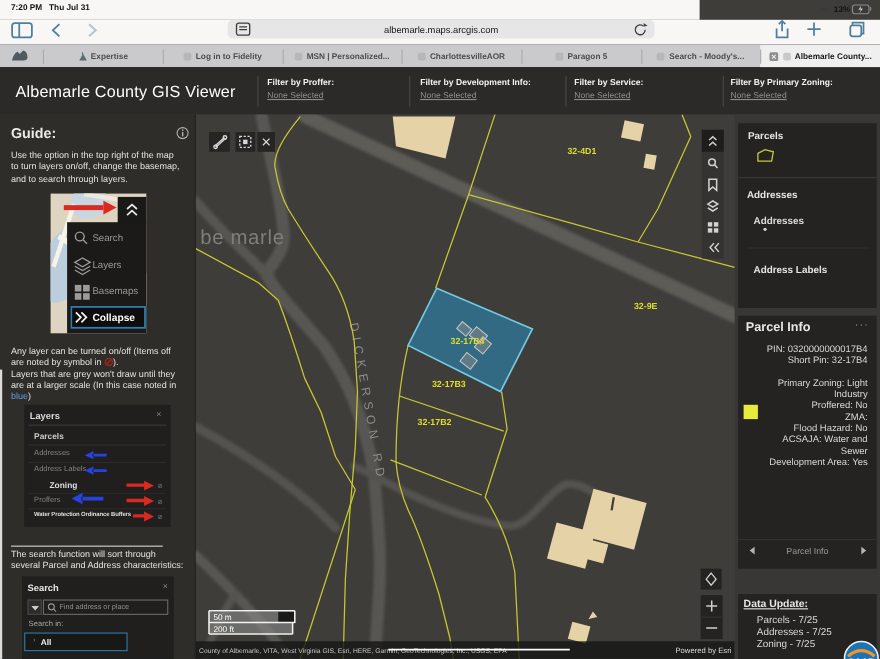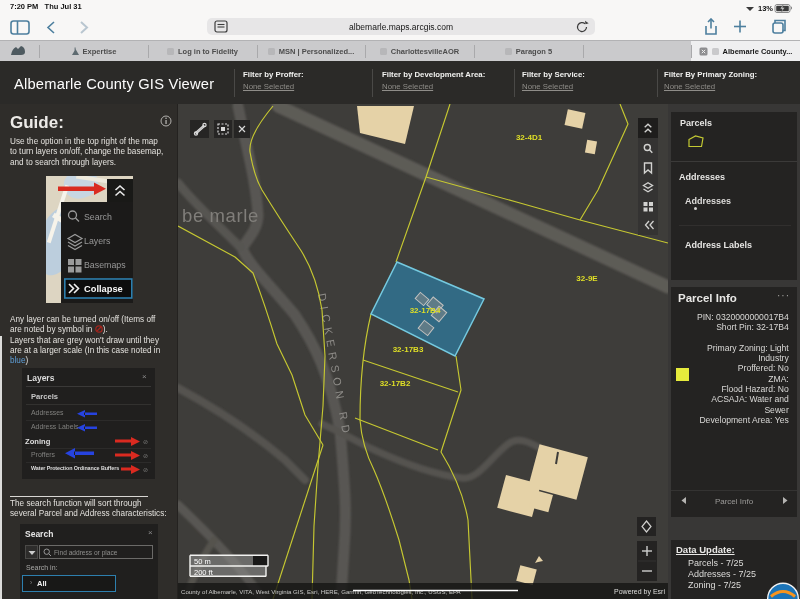--- a/index.html
+++ b/index.html
@@ -1,19 +1,19 @@
 <!DOCTYPE html>
 <html><head>
 <meta charset="utf-8">
 <style>
 html,body{margin:0;padding:0;}
 #page{position:relative;width:800px;height:599px;overflow:hidden;background:#3e3d3a;font-family:"Liberation Sans",sans-serif;}
 .abs{position:absolute;}
 .ic{stroke:#4d7f9e;fill:none;stroke-width:1.6;}
-#status{left:0;top:0;width:800px;height:18px;background:#f8f7f6;}
+#status{left:0;top:0;width:636px;height:18px;background:#f8f7f6;}
 #toolbar{left:0;top:18px;width:800px;height:22px;background:#f8f7f6;}
 #tabbar{left:0;top:40px;width:800px;height:21px;background:#cacacc;border-top:1px solid #b2b2b4;box-sizing:border-box;}
 .tab{position:absolute;top:0;height:21px;display:flex;align-items:center;justify-content:center;font-size:7.5px;font-weight:bold;color:#4c4c4c;}
 .tsep{position:absolute;top:4px;height:13px;width:1px;background:#a9a9ab;}
 .fav{display:inline-block;width:7px;height:7px;background:#b7b7b9;border-radius:1.5px;margin-right:4px;}
 #apphdr{left:0;top:61px;width:800px;height:43px;background:#2b2a28;}
 #apphdr .t{position:absolute;left:14px;top:15px;font-size:14.7px;color:#fdfdfd;letter-spacing:.2px;}
 .fsep{position:absolute;top:8px;height:28px;width:1px;background:#4a4947;}
 .flab{position:absolute;top:9px;font-size:7.8px;font-weight:bold;color:#f2f2f0;}
 .fval{position:absolute;top:21px;font-size:7.8px;color:#8f8d89;text-decoration:underline;}
@@ -70,20 +70,21 @@
   <path d="M2,11 q1,-6 5,-8 l2,2 l3,-3 q4,1 4,6 q0,3 -4,3 z" fill="#4e5a60"></path>
  </svg>
  <div class="tab" style="left:39px;width:109px;justify-content:center;"><svg width="9" height="9" viewBox="0 0 9 9" style="margin-right:3px">
           <path d="M1,8 l3.5,-6 l3.5,6 z" fill="#5d6a70"></path>
           <rect x="3.6" y="0.5" width="1" height="3" fill="#5d6a70"></rect>
         </svg>Expertise</div>
  <div class="tab" style="left:148px;width:109px;"><span class="fav"></span>Log in to Fidelity</div>
  <div class="tab" style="left:365px;width:109px;"><span class="fav"></span>CharlottesvilleAOR</div>
  <div class="tab" style="left:257px;width:108px;"><span class="fav"></span>MSN | Personalized...</div>
  <div class="tab" style="left:474px;width:109px;text-align:right;"><span class="fav"></span>Paragon 5</div>
+ <div class="tab" style="left:583px;width:108px;"><span class="fav"></span>Search - Moody's...</div>
  <div class="abs" style="left:691px;top:0;width:109px;height:21px;background:#efeff0;"></div>
  <div class="tab" style="left:691px;width:109px;color:#161616;"><svg width="9" height="9" viewBox="0 0 9 9" style="margin-right:4px">
           <rect x="0.5" y="0.5" width="8" height="8" rx="1.5" fill="#8e8e90"></rect>
           <path d="M2.8,2.8 l3.4,3.4 m0,-3.4 l-3.4,3.4" stroke="#efefef" stroke-width="1"></path>
         </svg><span class="fav" style="background:#c9c9cb"></span>Albemarle County...</div>
  <div class="tsep" style="left:39px"></div>
  <div class="tsep" style="left:148px"></div>
  <div class="tsep" style="left:257px"></div>
  <div class="tsep" style="left:365px"></div>
  <div class="tsep" style="left:474px"></div>
@@ -91,29 +92,29 @@
  <div class="tsep" style="left:691px"></div>
 </div>
 <div id="apphdr" class="abs">
  <div class="t">Albemarle County GIS Viewer</div>
  <div class="fsep" style="left:234px"></div>
  <div class="fsep" style="left:372px"></div>
  <div class="fsep" style="left:514px"></div>
  <div class="fsep" style="left:657px"></div>
  <div class="flab" style="left:243px">Filter by Proffer:</div>
  <div class="fval" style="left:243px">None Selected</div>
- <div class="flab" style="left:382px">Filter by Development Area:</div>
+ <div class="flab" style="left:382px">Filter by Development Info:</div>
  <div class="fval" style="left:382px">None Selected</div>
  <div class="flab" style="left:522px">Filter by Service:</div>
  <div class="fval" style="left:522px">None Selected</div>
  <div class="flab" style="left:664px">Filter By Primary Zoning:</div>
  <div class="fval" style="left:664px">None Selected</div>
 </div>
 <div id="leftbar" class="abs">
- <div class="abs" style="left:10px;top:9px;font-size:17px;font-weight:bold;color:#eceae7;">Guide:</div>
+ <div class="abs" style="left:10px;top:9px;font-size:13px;font-weight:bold;color:#eceae7;">Guide:</div>
  <svg class="abs" style="left:160px;top:11px" width="12" height="12" viewBox="0 0 12 12">
   <circle cx="6" cy="6" r="5" fill="none" stroke="#b3b1ae" stroke-width="1"></circle>
   <rect x="5.4" y="5" width="1.3" height="4" fill="#b3b1ae"></rect>
         <rect x="5.4" y="2.6" width="1.3" height="1.4" fill="#b3b1ae"></rect>
  </svg>
  <div class="abs sstxt" style="left:10px;top:33px;">Use the option in the top right of the map<br>to turn layers on/off, change the basemap,<br>and to search through layers.</div>
 
  <div class="abs" style="left:46px;top:72px;width:87px;height:127px;background:#ddd5c2;overflow:hidden;">
   <div class="abs" style="left:-8px;top:30px;width:40px;height:70px;background:#bccedd;border-radius:40%;transform:rotate(25deg);"></div>
   <div class="abs" style="left:18px;top:-6px;width:34px;height:28px;background:#c7d6e2;border-radius:45%;transform:rotate(-15deg);"></div>
@@ -163,21 +164,21 @@
 
  <div class="abs" style="left:22px;top:264px;width:133px;height:111px;background:#201f1e;">
   <div class="abs" style="left:5px;top:5px;font-size:8.5px;font-weight:bold;color:#dcdcdc;">Layers</div>
   <div class="abs" style="left:120px;top:4px;font-size:8px;color:#8a8a8a;">×</div>
   <div class="abs" style="left:4px;top:18px;width:125px;height:1px;background:#3a3938;"></div>
   <div class="abs" style="left:9px;top:24px;font-size:7.6px;font-weight:bold;color:#c9c9c9;">Parcels</div>
   <div class="abs" style="left:4px;top:36px;width:125px;height:1px;background:#32312f;"></div>
   <div class="abs" style="left:9px;top:41px;font-size:6.9px;color:#80807e;">Addresses</div>
   <div class="abs" style="left:4px;top:52px;width:125px;height:1px;background:#2c2b2a;"></div>
   <div class="abs" style="left:9px;top:55px;font-size:6.9px;color:#80807e;">Address Labels</div>
-  <div class="abs" style="left:3px;top:69px;font-size:7.6px;font-weight:bold;color:#dedede;">Zoning</div>
+  <div class="abs" style="left:23px;top:69px;font-size:7.6px;font-weight:bold;color:#dedede;">Zoning</div>
   <div class="abs" style="left:4px;top:80px;width:125px;height:1px;background:#2c2b2a;"></div>
   <div class="abs" style="left:9px;top:83px;font-size:6.9px;color:#80807e;">Proffers</div>
   <div class="abs" style="left:4px;top:94px;width:125px;height:1px;background:#2c2b2a;"></div>
   <div class="abs" style="left:9px;top:97px;font-size:5.4px;font-weight:bold;letter-spacing:-0.1px;color:#dedede;">Water Protection Ordinance Buffers</div>
   <svg class="abs" style="left:0;top:0" width="133" height="111" viewBox="0 0 133 111">
    <g fill="#2643e0">
     <path d="M52,44.5 l13,0 l0,2.6 l-13,0 z M53,42 l-8,3.8 l8,3.8 z" transform="translate(10,0)"></path>
     <path d="M52,58.5 l13,0 l0,2.6 l-13,0 z M53,56 l-8,3.8 l8,3.8 z" transform="translate(10,0)"></path>
     <path d="M50,83.5 l20,0 l0,3.4 l-20,0 z M51,80 l-10,5.2 l10,5.2 z" transform="translate(2,0)"></path>
    </g>

